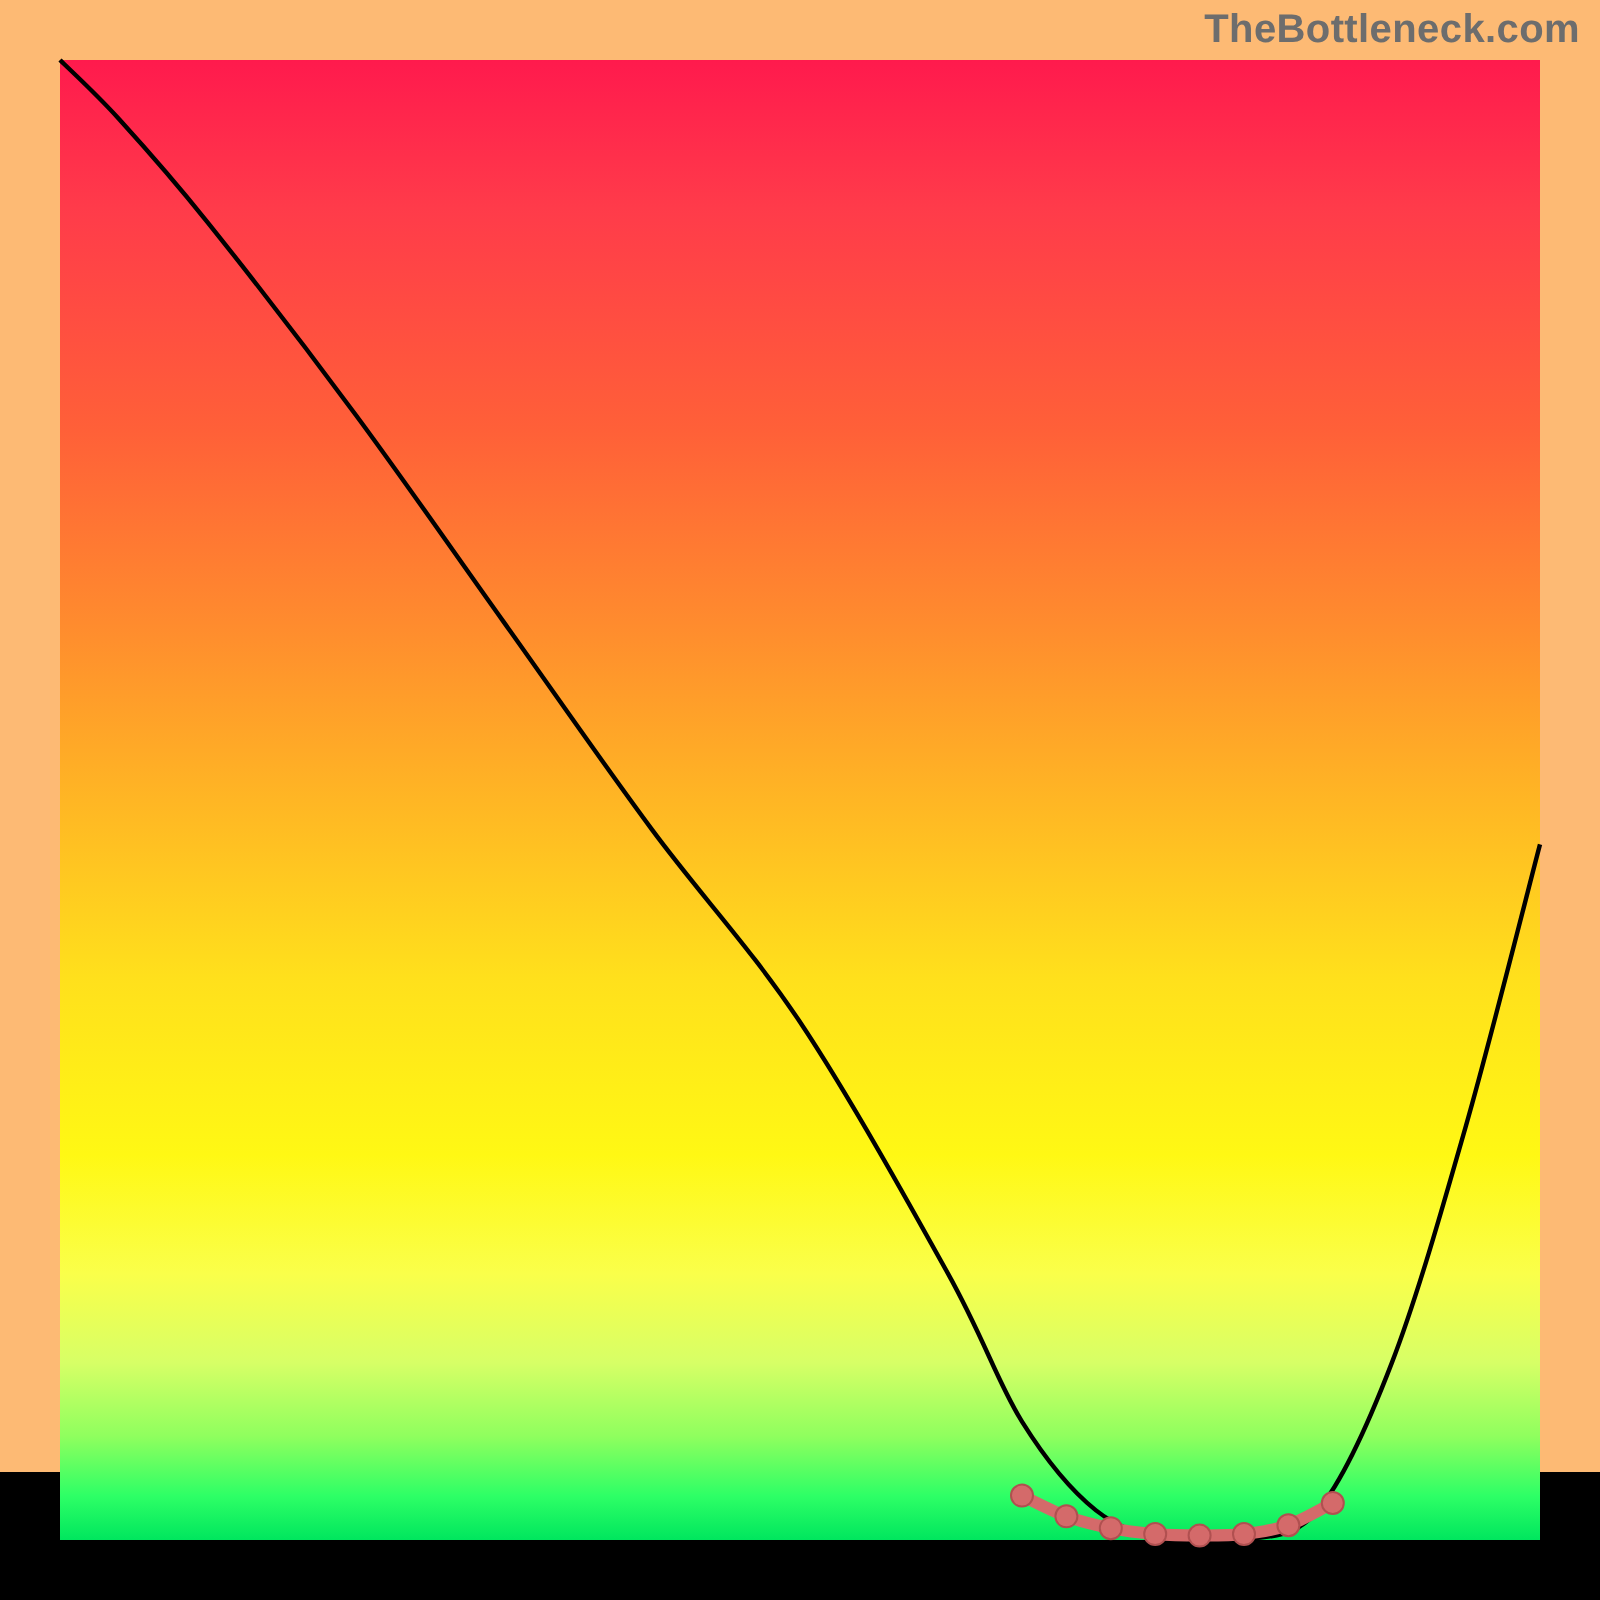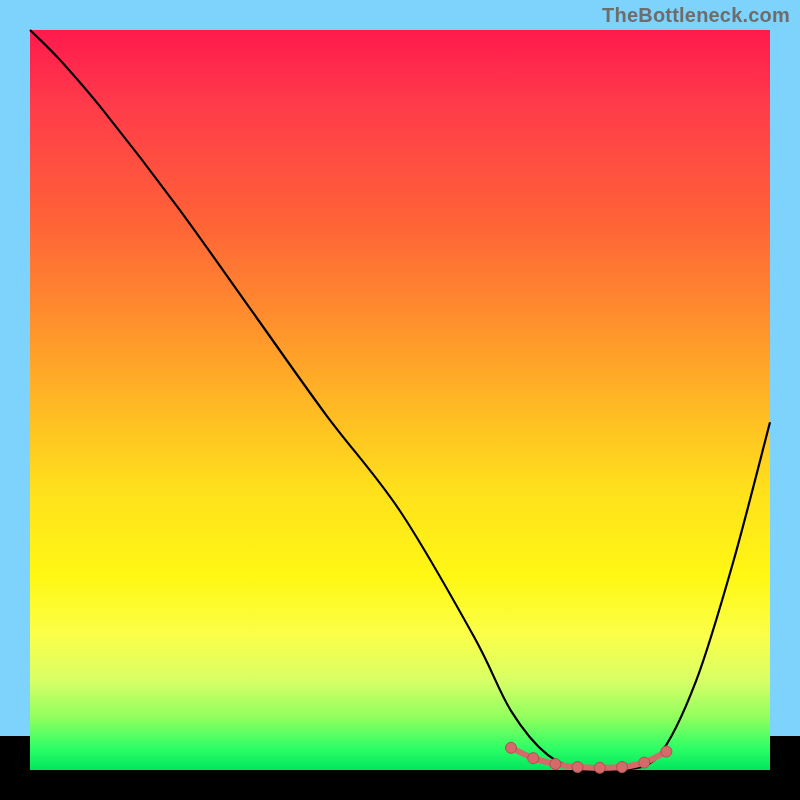--- a/index.html
+++ b/index.html
@@ -8,21 +8,21 @@
     width: 800px;
     height: 800px;
     background: #000;
     overflow: hidden;
     font-family: Arial, Helvetica, sans-serif;
   }
   .frame {
     position: relative;
     width: 800px;
     height: 736px;
-    background: #7dd3fc;
+    background: #fdba74;
   }
   .plot {
     position: absolute;
     left: 30px;
     top: 30px;
     width: 740px;
     height: 740px;
     background: linear-gradient(to bottom,
       #ff1a4d 0%,
       #ff3b4a 10%,

